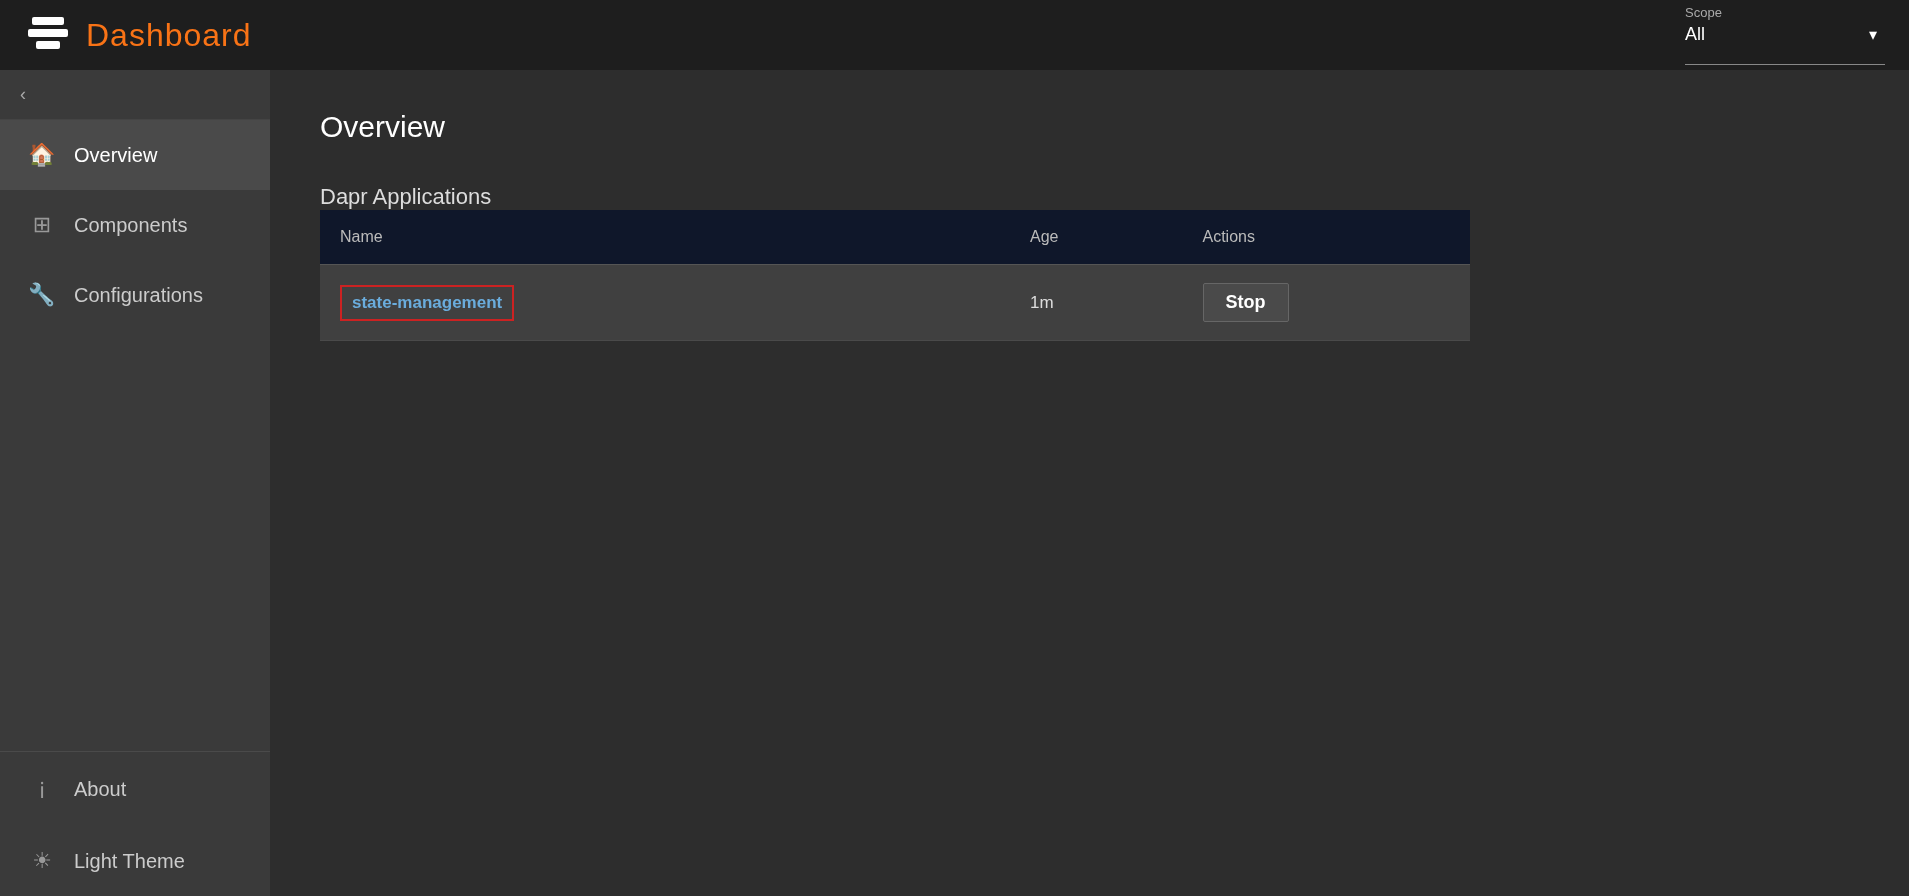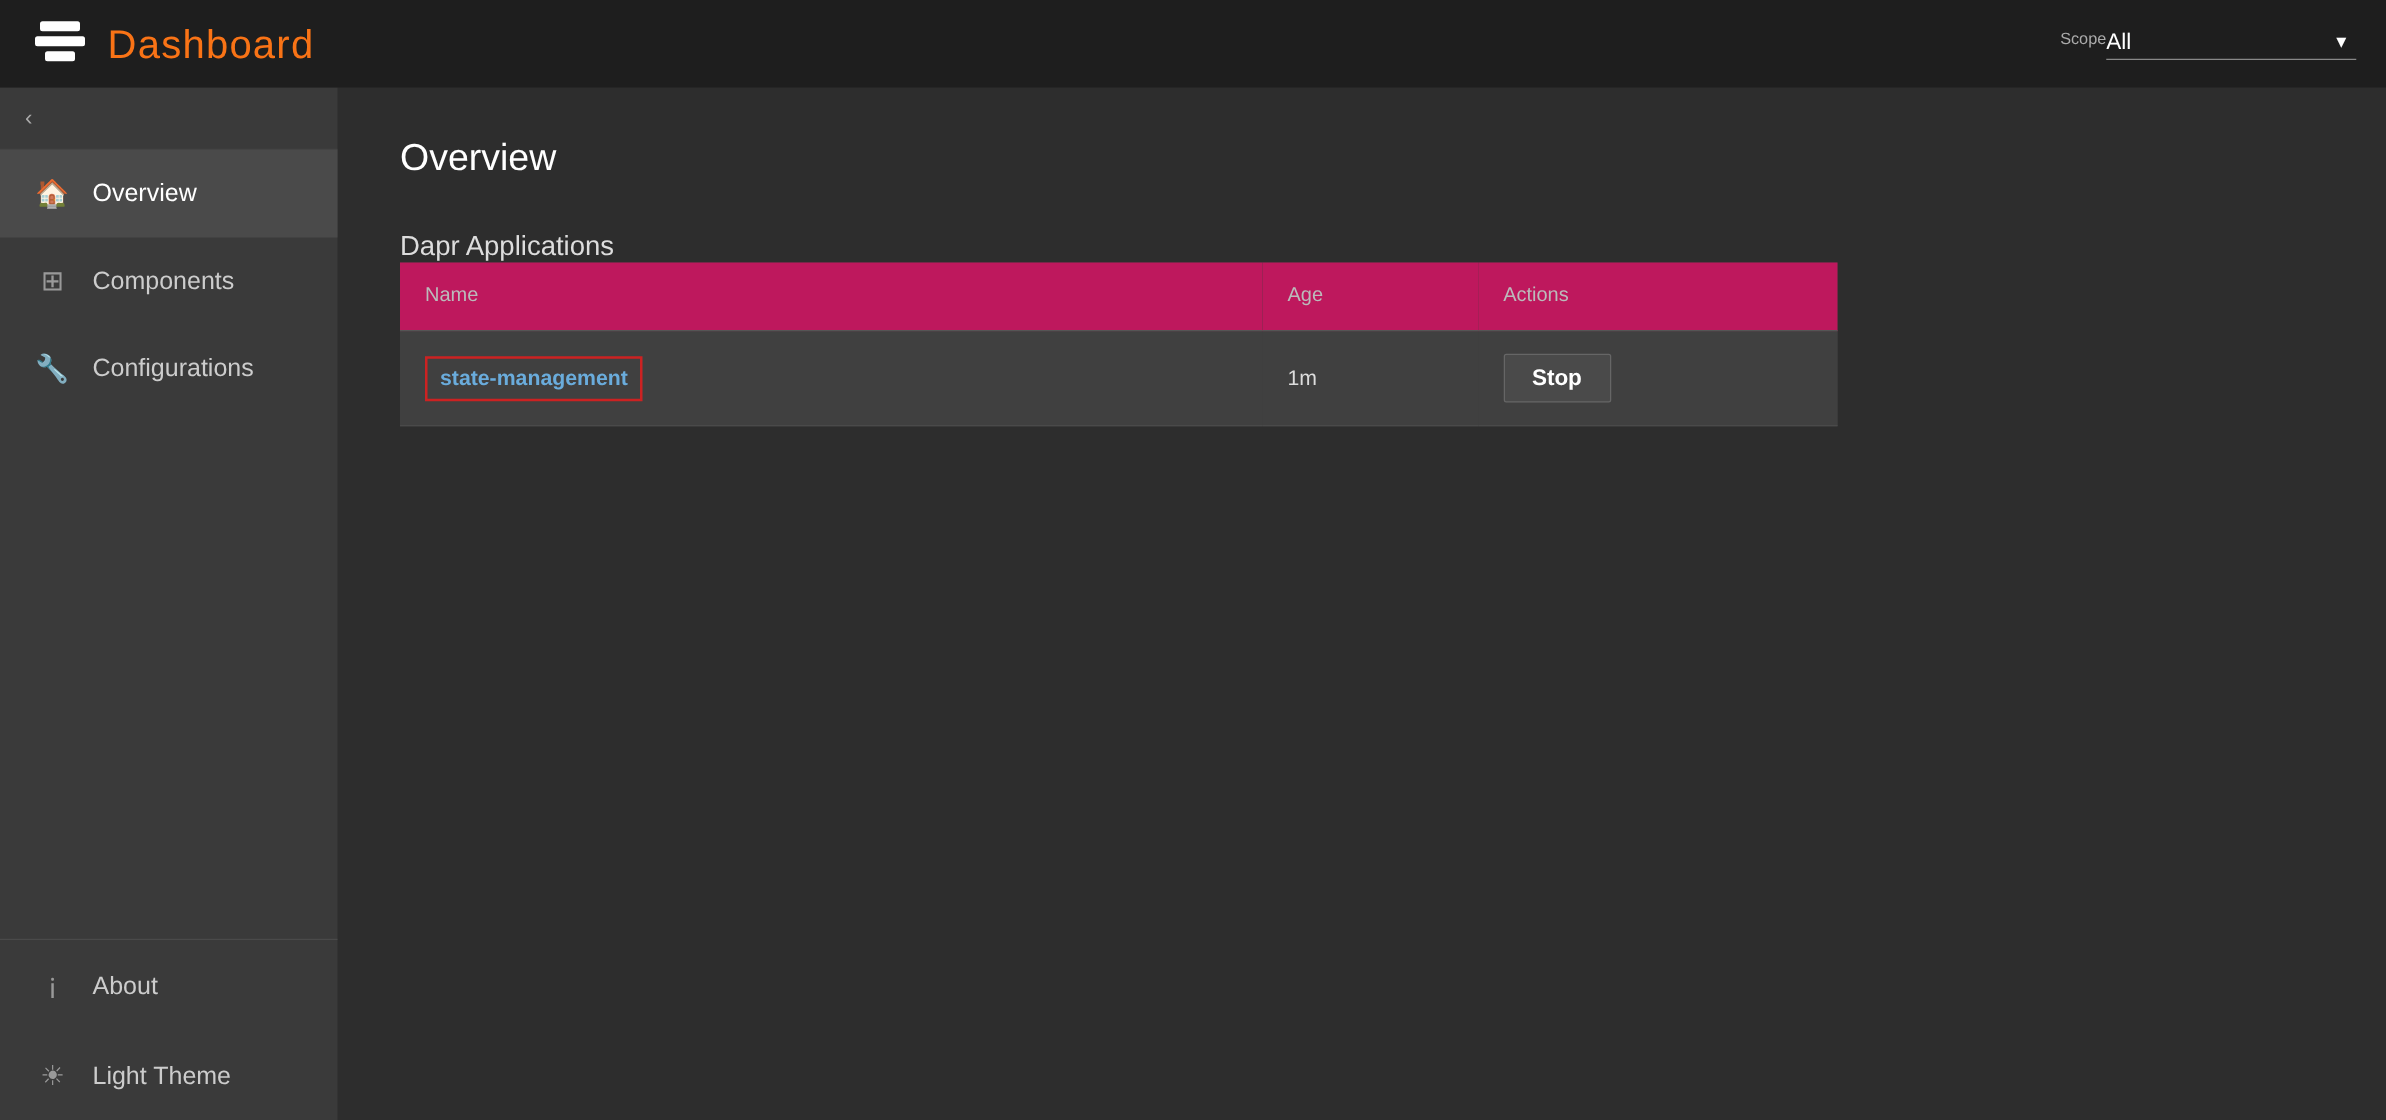--- a/index.html
+++ b/index.html
@@ -43,35 +43,35 @@
 
     .header-title {
       font-size: 32px;
       font-weight: 300;
       color: #f97316;
       letter-spacing: 1px;
     }
 
     .scope-container {
       display: flex;
-      flex-direction: row;
+      flex-direction: column;
       align-items: flex-start;
     }
 
     .scope-label {
       font-size: 13px;
       color: #aaaaaa;
       margin-bottom: 4px;
     }
 
     .scope-select-wrapper {
       display: flex;
       align-items: center;
       border-bottom: 1px solid #888;
-      padding-bottom: 4px;
+      padding-bottom: 20px;
       min-width: 200px;
     }
 
     .scope-select {
       background: transparent;
       border: none;
       color: #ffffff;
       font-size: 18px;
       outline: none;
       cursor: pointer;
@@ -184,21 +184,21 @@
 
     
     .apps-table {
       width: 100%;
       max-width: 1150px;
       border-collapse: collapse;
       background-color: #3c3c3c;
     }
 
     .apps-table thead tr {
-      background-color: #be185d;
+      background-color: #0f172a;
     }
 
     .apps-table th {
       text-align: left;
       padding: 18px 20px;
       font-size: 16px;
       font-weight: 400;
       color: #bbbbbb;
       border-bottom: 1px solid #555;
     }

